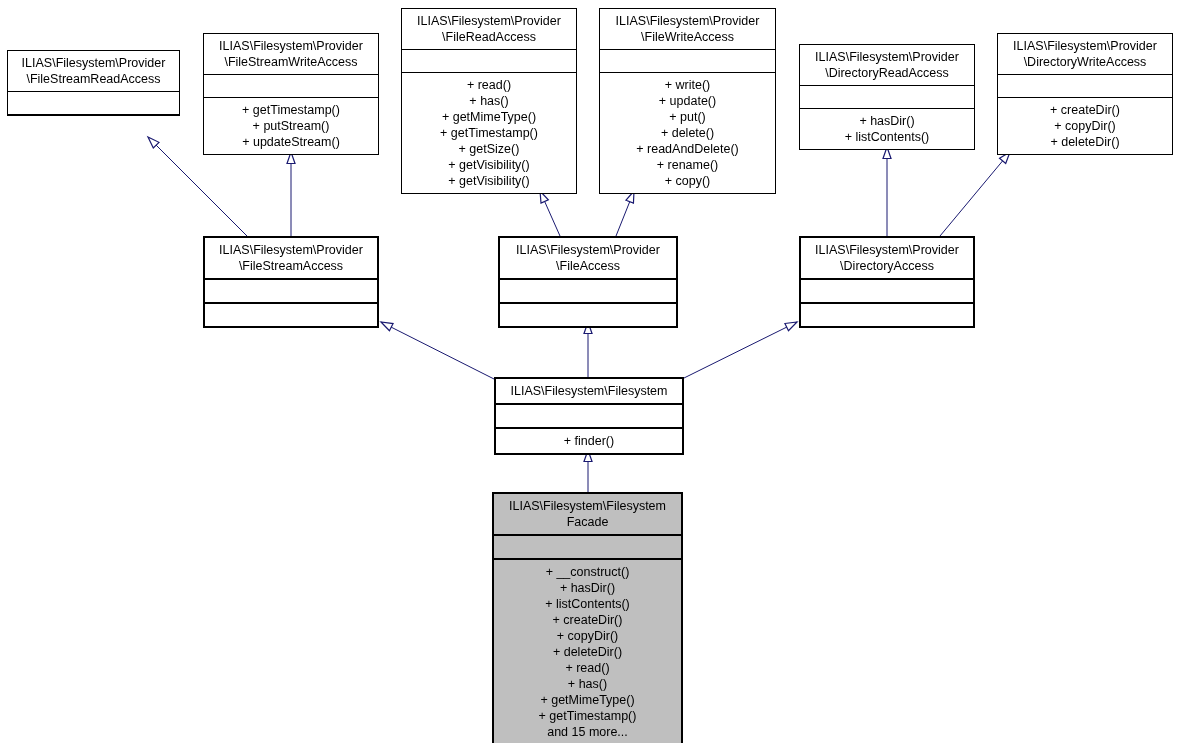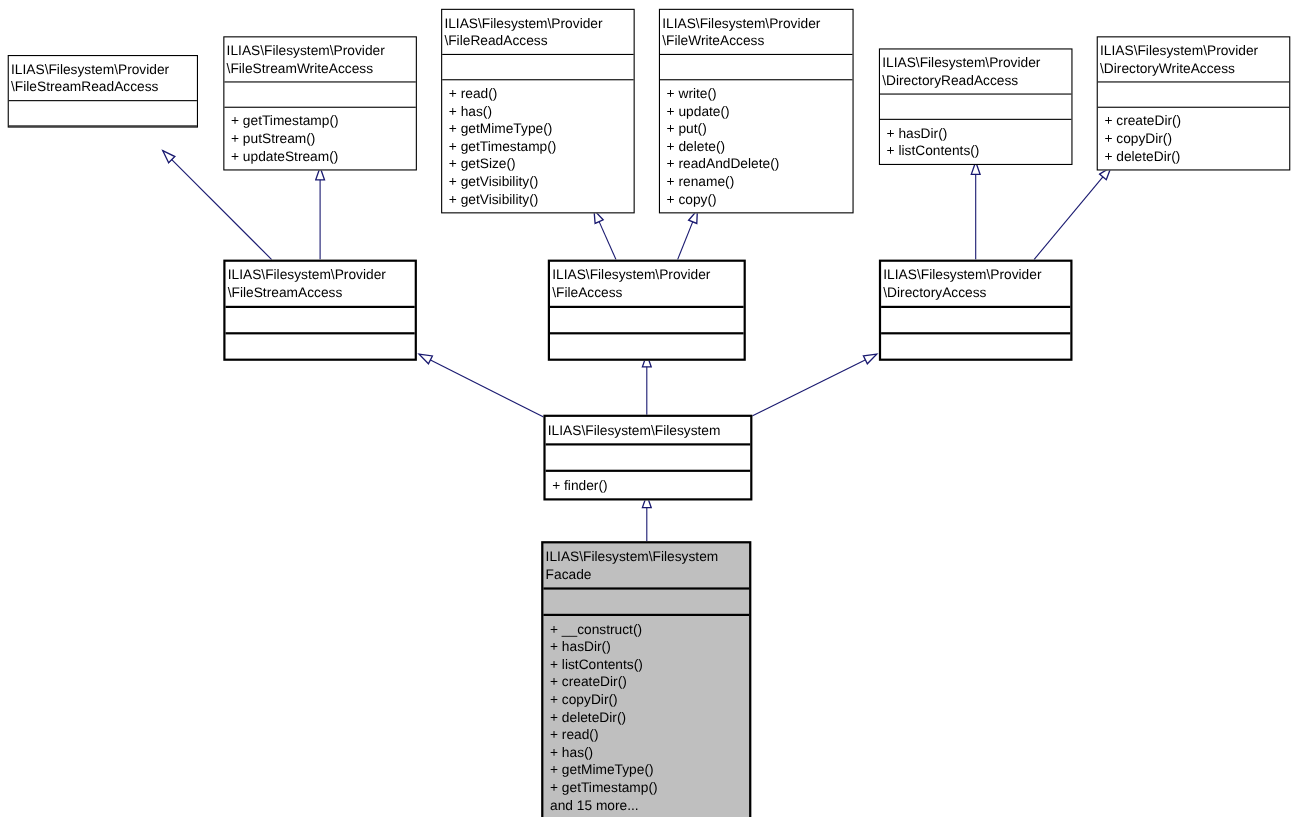--- a/index.html
+++ b/index.html
@@ -32,37 +32,38 @@
     position: absolute;
     z-index: 1;
     background: var(--nodefill, #ffffff);
     border: 1px solid var(--border, #000000);
     box-sizing: border-box;
     cursor: pointer;
   }
   .node.thick { border-width: 2px; }
   .node.highlight { background: var(--hifill, #bfbfbf); }
   .sec.title {
+    text-align: center;
     padding: 4px 2px;
     border-bottom: 1px solid var(--border, #000000);
   }
   .node.thick .sec.title { border-bottom-width: 2px; }
   .sec.attrs {
     height: 22px;
     border-bottom: 1px solid var(--border, #000000);
   }
   .node.thick .sec.attrs { border-bottom-width: 2px; }
   .sec.methods { padding: 4px 6px; }
   .sec.methods.empty { height: 22px; padding: 0; }
   .tline, .mline {
     height: 16px;
     line-height: 16px;
     white-space: nowrap;
   }
-  .mline { text-align: left; }
+  .mline { text-align: center; }
 </style>
 </head>
 <body>
 
 <div id="diagram">
   <svg id="edges" width="1179" height="743" viewBox="0 0 1179 743" xmlns="http://www.w3.org/2000/svg">
     <defs>
       <marker id="arrow-hollow" markerUnits="userSpaceOnUse" markerWidth="15" markerHeight="12" refX="12.5" refY="5" orient="auto">
         <path d="M1,1 L12.5,5 L1,9 Z" fill="#ffffff" stroke="#191970" stroke-width="1.2"></path>
       </marker>

